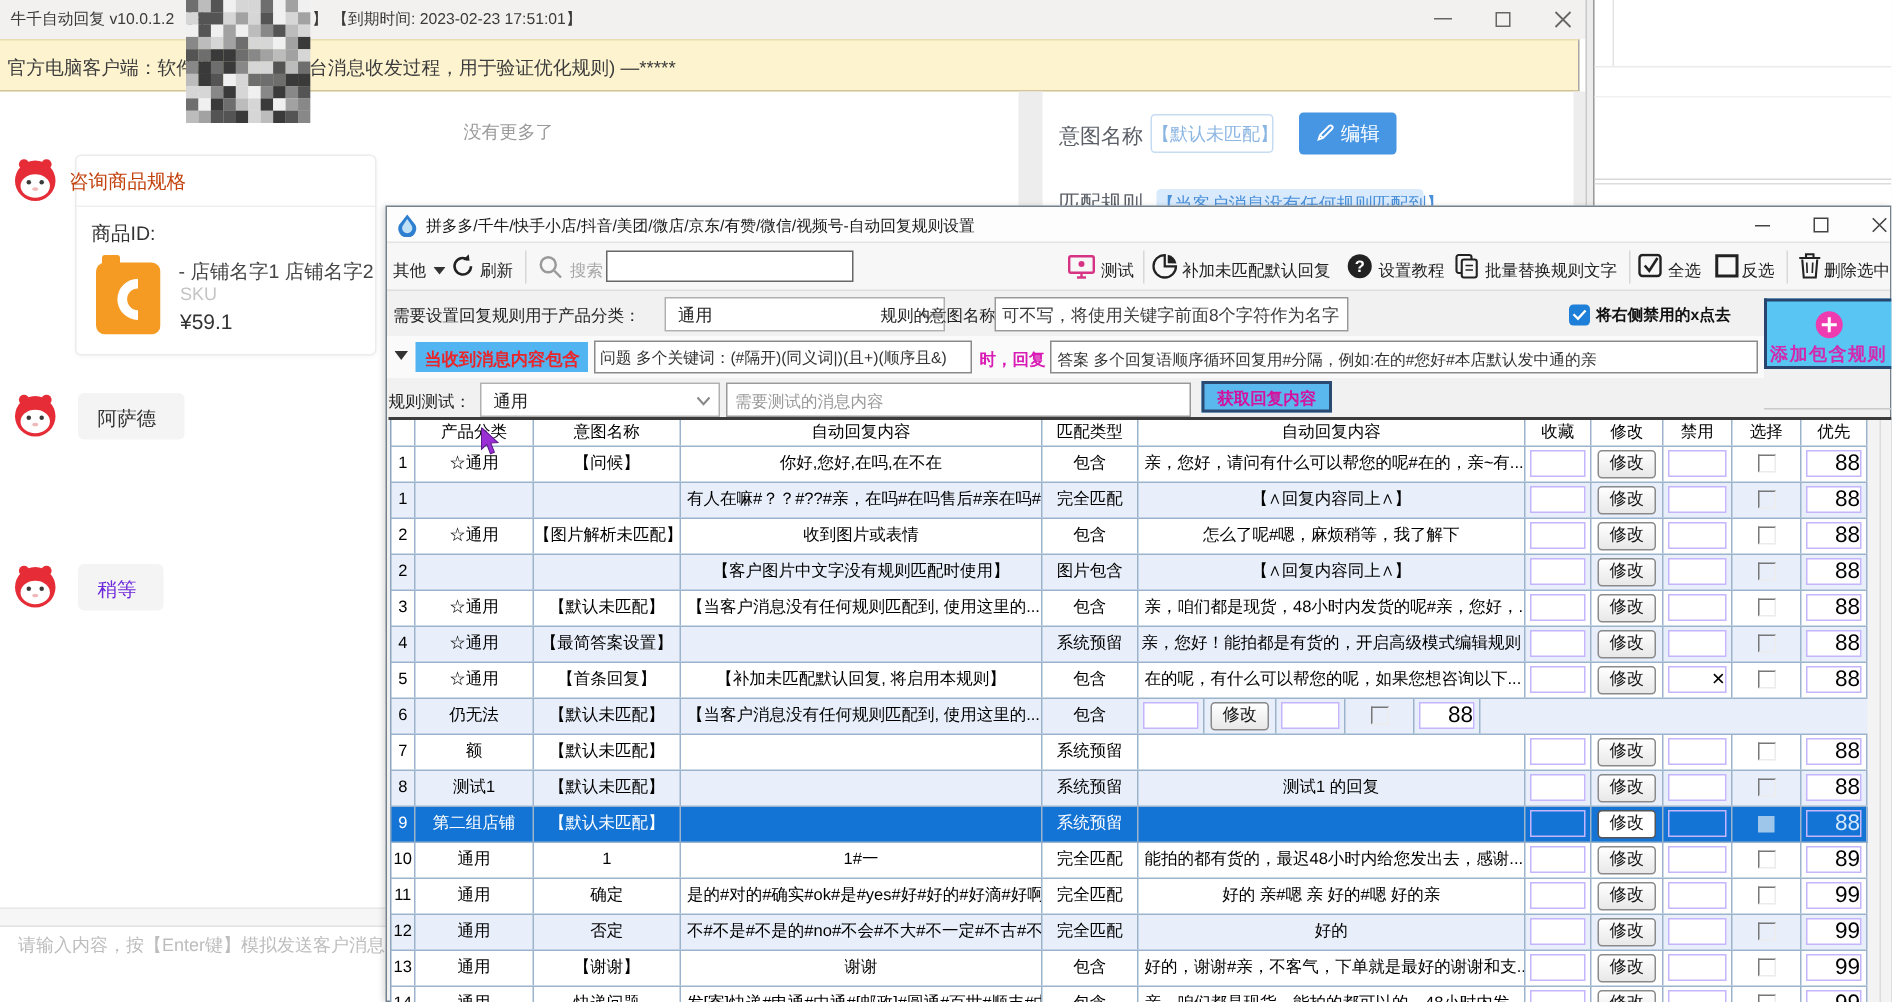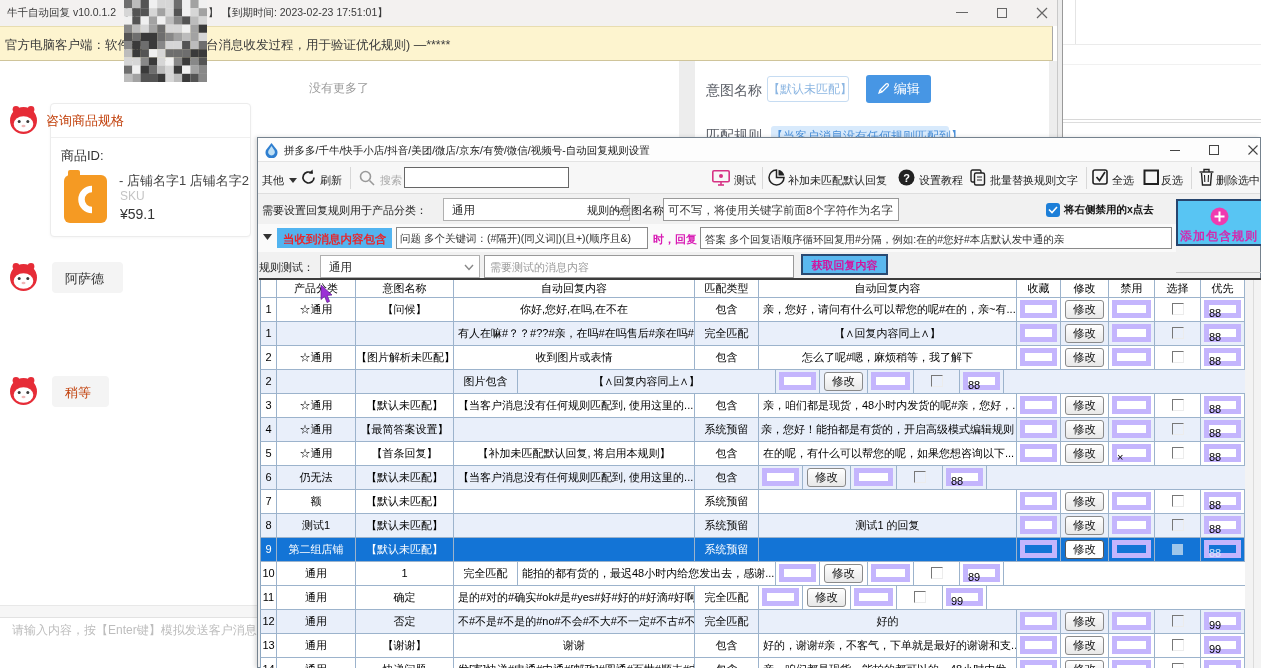--- a/index.html
+++ b/index.html
@@ -157,21 +157,21 @@
 <rect x="4" y="0" width="12" height="9" rx="2" fill="#f59a23"></rect>
 <rect x="0" y="5" width="43" height="48" rx="6" fill="#f59a23"></rect>
 <path d="M28 19 a10 10 0 1 0 0 21" stroke="#fff" stroke-width="6.5" fill="none" stroke-linecap="butt"></path>
 </svg>
 <div class="abs" style="left:119px;top:172px;font-size:13px;color:#444">- 店铺名字1 店铺名字2</div>
 <div class="abs" style="left:120px;top:189px;font-size:12px;color:#c4c4c4">SKU</div>
 <div class="abs" style="left:120px;top:206px;font-size:14px;color:#333">¥59.1</div>
 <div class="abs" style="left:52px;top:262px;width:71px;height:31px;background:#f4f4f4;border-radius:4px"></div>
 <div class="abs" style="left:65px;top:270px;font-size:13px;color:#333">阿萨德</div>
 <div class="abs" style="left:52px;top:376px;width:57px;height:31px;background:#f4f4f4;border-radius:4px"></div>
-<div class="abs" style="left:65px;top:384px;font-size:13px;color:#c2410c">稍等</div>
+<div class="abs" style="left:65px;top:384px;font-size:13px;color:#6d28d9">稍等</div>
 <div class="abs" style="left:0;top:605px;width:257px;height:13px;background:#f6f6f6;border-top:1px solid #e8e8e8;border-bottom:1px solid #e2e2e2"></div>
 <div class="abs" style="left:12px;top:622px;width:245px;font-size:12px;color:#bdbdbd;white-space:nowrap;overflow:hidden">请输入内容，按【Enter键】模拟发送客户消息，</div>
 <div class="abs" style="left:679px;top:61px;width:16px;height:607px;background:#ededed"></div>
 <div class="abs" style="left:706px;top:82px;font-size:14px;color:#5a5e66">意图名称</div>
 <div class="abs" style="left:767px;top:76px;width:82px;height:26px;background:#fff;border:1px solid #c6dcf2;border-radius:3px;color:#8cb6e2;font-size:12px;text-align:center;line-height:24px;white-space:nowrap">【默认未匹配】</div>
 <div class="abs" style="left:866px;top:75px;width:65px;height:28px;background:#4796e4;border-radius:3px;color:#fff;font-size:13px;text-align:center;line-height:28px">
 <svg style="vertical-align:-2px" width="13" height="13" viewBox="0 0 13 13">
       <path d="M2 11 L3 8 L9 2 a1.4 1.4 0 0 1 2 2 L5 10 Z M3 8 L5 10" stroke="#fff" stroke-width="1.2" fill="none"></path>
     </svg> 编辑</div>
 <div class="abs" style="left:706px;top:127px;font-size:14px;color:#5a5e66">匹配规则</div>
@@ -292,21 +292,21 @@
     <path d="M1 1 L5 5.5 L9 1" stroke="#888" stroke-width="1.4" fill="none"></path>
   </svg>
 <div class="abs" style="left:484px;top:255px;width:310px;height:23px;background:#fff;border:1px solid #999"></div>
 <div class="abs" style="left:490px;top:260px;font-size:11px;color:#999;white-space:nowrap">需要测试的消息内容</div>
 <div class="abs" style="left:801px;top:254px;width:87px;height:21px;background:#5ab8ef;border:2px solid #2a4a72"></div>
 <div class="abs" style="left:803px;top:258px;width:83px;text-align:center;font-size:11px;font-weight:bold;color:#d3129e">获取回复内容</div>
 <style>
 .trow{position:absolute;left:260px;width:985px;height:24px;display:flex;border-left:1px solid #8ca6c0;border-bottom:1px solid #9cb3cc;background:#fff}
 .c{border-right:1px solid #9cb3cc;font-size:11px;color:#000;line-height:23px;white-space:nowrap;overflow:hidden;text-align:center;height:23px}
 .cl{text-align:left;padding-left:4px}
-.bx{margin:2px 3px;height:18px;border:5px solid #c4b5fd;background:#fff;flex:1;line-height:16px;font-size:11px;text-align:left}
+.bx{margin:2px 3px;height:18px;border:1px solid #c4b5fd;background:#fff;flex:1;line-height:16px;font-size:15px;text-align:right}
 .btn{margin:2px 4px;height:19px;border:1px solid #8a8a8a;border-radius:3px;background:linear-gradient(#ffffff,#e8e8e8);font-size:11.5px;line-height:17px;color:#111;text-align:center;flex:1}
 .chk{width:12px;height:12px;margin:5px auto 0;border-top:1px solid #777;border-left:1px solid #777;border-right:1px solid #ececec;border-bottom:1px solid #ececec}
 </style>
 <div class="abs" style="left:259px;top:278px;width:1002px;height:2px;background:#3c3c3c"></div>
 <div class="abs" style="left:1176px;top:272px;width:85px;height:1px;background:#c9c9c9"></div>
 <div class="abs" style="left:1244px;top:280px;width:17px;height:388px;background:#f3f3f3"></div>
 <div class="abs" style="left:1253px;top:280px;width:1px;height:388px;background:#dcdcdc"></div>
 <div class="trow" style="top:280px;height:18px">
     <div class="c" style="width:16px;line-height:17px;height:17px"></div>
     <div class="c" style="width:79px;line-height:17px;height:17px">产品分类</div>
@@ -386,20 +386,21 @@
       <div class="chk"></div>
     </div>
     <div class="c" style="width:44px;display:flex">
       <div class="bx" style="background:#fff;color:#000">88</div>
     </div>
   </div>
 <div class="trow" style="top:370px;background:#e9effa">
     <div class="c" style="width:16px;color:#000">2</div>
     <div class="c" style="width:79px;color:#000"></div>
     <div class="c" style="width:98px;color:#000"></div>
+    <div class="c" style="width:241px;color:#000">【客户图片中文字没有规则匹配时使用】</div>
     <div class="c" style="width:64px;color:#000">图片包含</div>
     <div class="c" style="width:258px;color:#000">【∧回复内容同上∧】</div>
     <div class="c" style="width:44px;display:flex">
       <div class="bx" style="background:#fff"></div>
     </div>
     <div class="c" style="width:48px;display:flex">
       <div class="btn">修改</div>
     </div>
     <div class="c" style="width:46px;display:flex">
       <div class="bx" style="background:#fff;color:#000"></div>
@@ -568,20 +569,21 @@
       <div style="width:11px;height:11px;margin:6px auto 0;background:#9ec6ea"></div>
     </div>
     <div class="c" style="width:44px;display:flex">
       <div class="bx" style="background:#1374d6;color:#d5e9fb">88</div>
     </div>
   </div>
 <div class="trow" style="top:562px;background:#fff">
     <div class="c" style="width:16px;color:#000">10</div>
     <div class="c" style="width:79px;color:#000">通用</div>
     <div class="c" style="width:98px;color:#000">1</div>
+    <div class="c" style="width:241px;color:#000">1#一</div>
     <div class="c" style="width:64px;color:#000">完全匹配</div>
     <div class="c cl" style="width:258px;color:#000">能拍的都有货的，最迟48小时内给您发出去，感谢...</div>
     <div class="c" style="width:44px;display:flex">
       <div class="bx" style="background:#fff"></div>
     </div>
     <div class="c" style="width:48px;display:flex">
       <div class="btn">修改</div>
     </div>
     <div class="c" style="width:46px;display:flex">
       <div class="bx" style="background:#fff;color:#000"></div>
@@ -592,20 +594,21 @@
     <div class="c" style="width:44px;display:flex">
       <div class="bx" style="background:#fff;color:#000">89</div>
     </div>
   </div>
 <div class="trow" style="top:586px;background:#fff">
     <div class="c" style="width:16px;color:#000">11</div>
     <div class="c" style="width:79px;color:#000">通用</div>
     <div class="c" style="width:98px;color:#000">确定</div>
     <div class="c cl" style="width:241px;color:#000">是的#对的#确实#ok#是#yes#好#好的#好滴#好啊...</div>
     <div class="c" style="width:64px;color:#000">完全匹配</div>
+    <div class="c" style="width:258px;color:#000">好的 亲#嗯 亲 好的#嗯 好的亲</div>
     <div class="c" style="width:44px;display:flex">
       <div class="bx" style="background:#fff"></div>
     </div>
     <div class="c" style="width:48px;display:flex">
       <div class="btn">修改</div>
     </div>
     <div class="c" style="width:46px;display:flex">
       <div class="bx" style="background:#fff;color:#000"></div>
     </div>
     <div class="c" style="width:46px">

